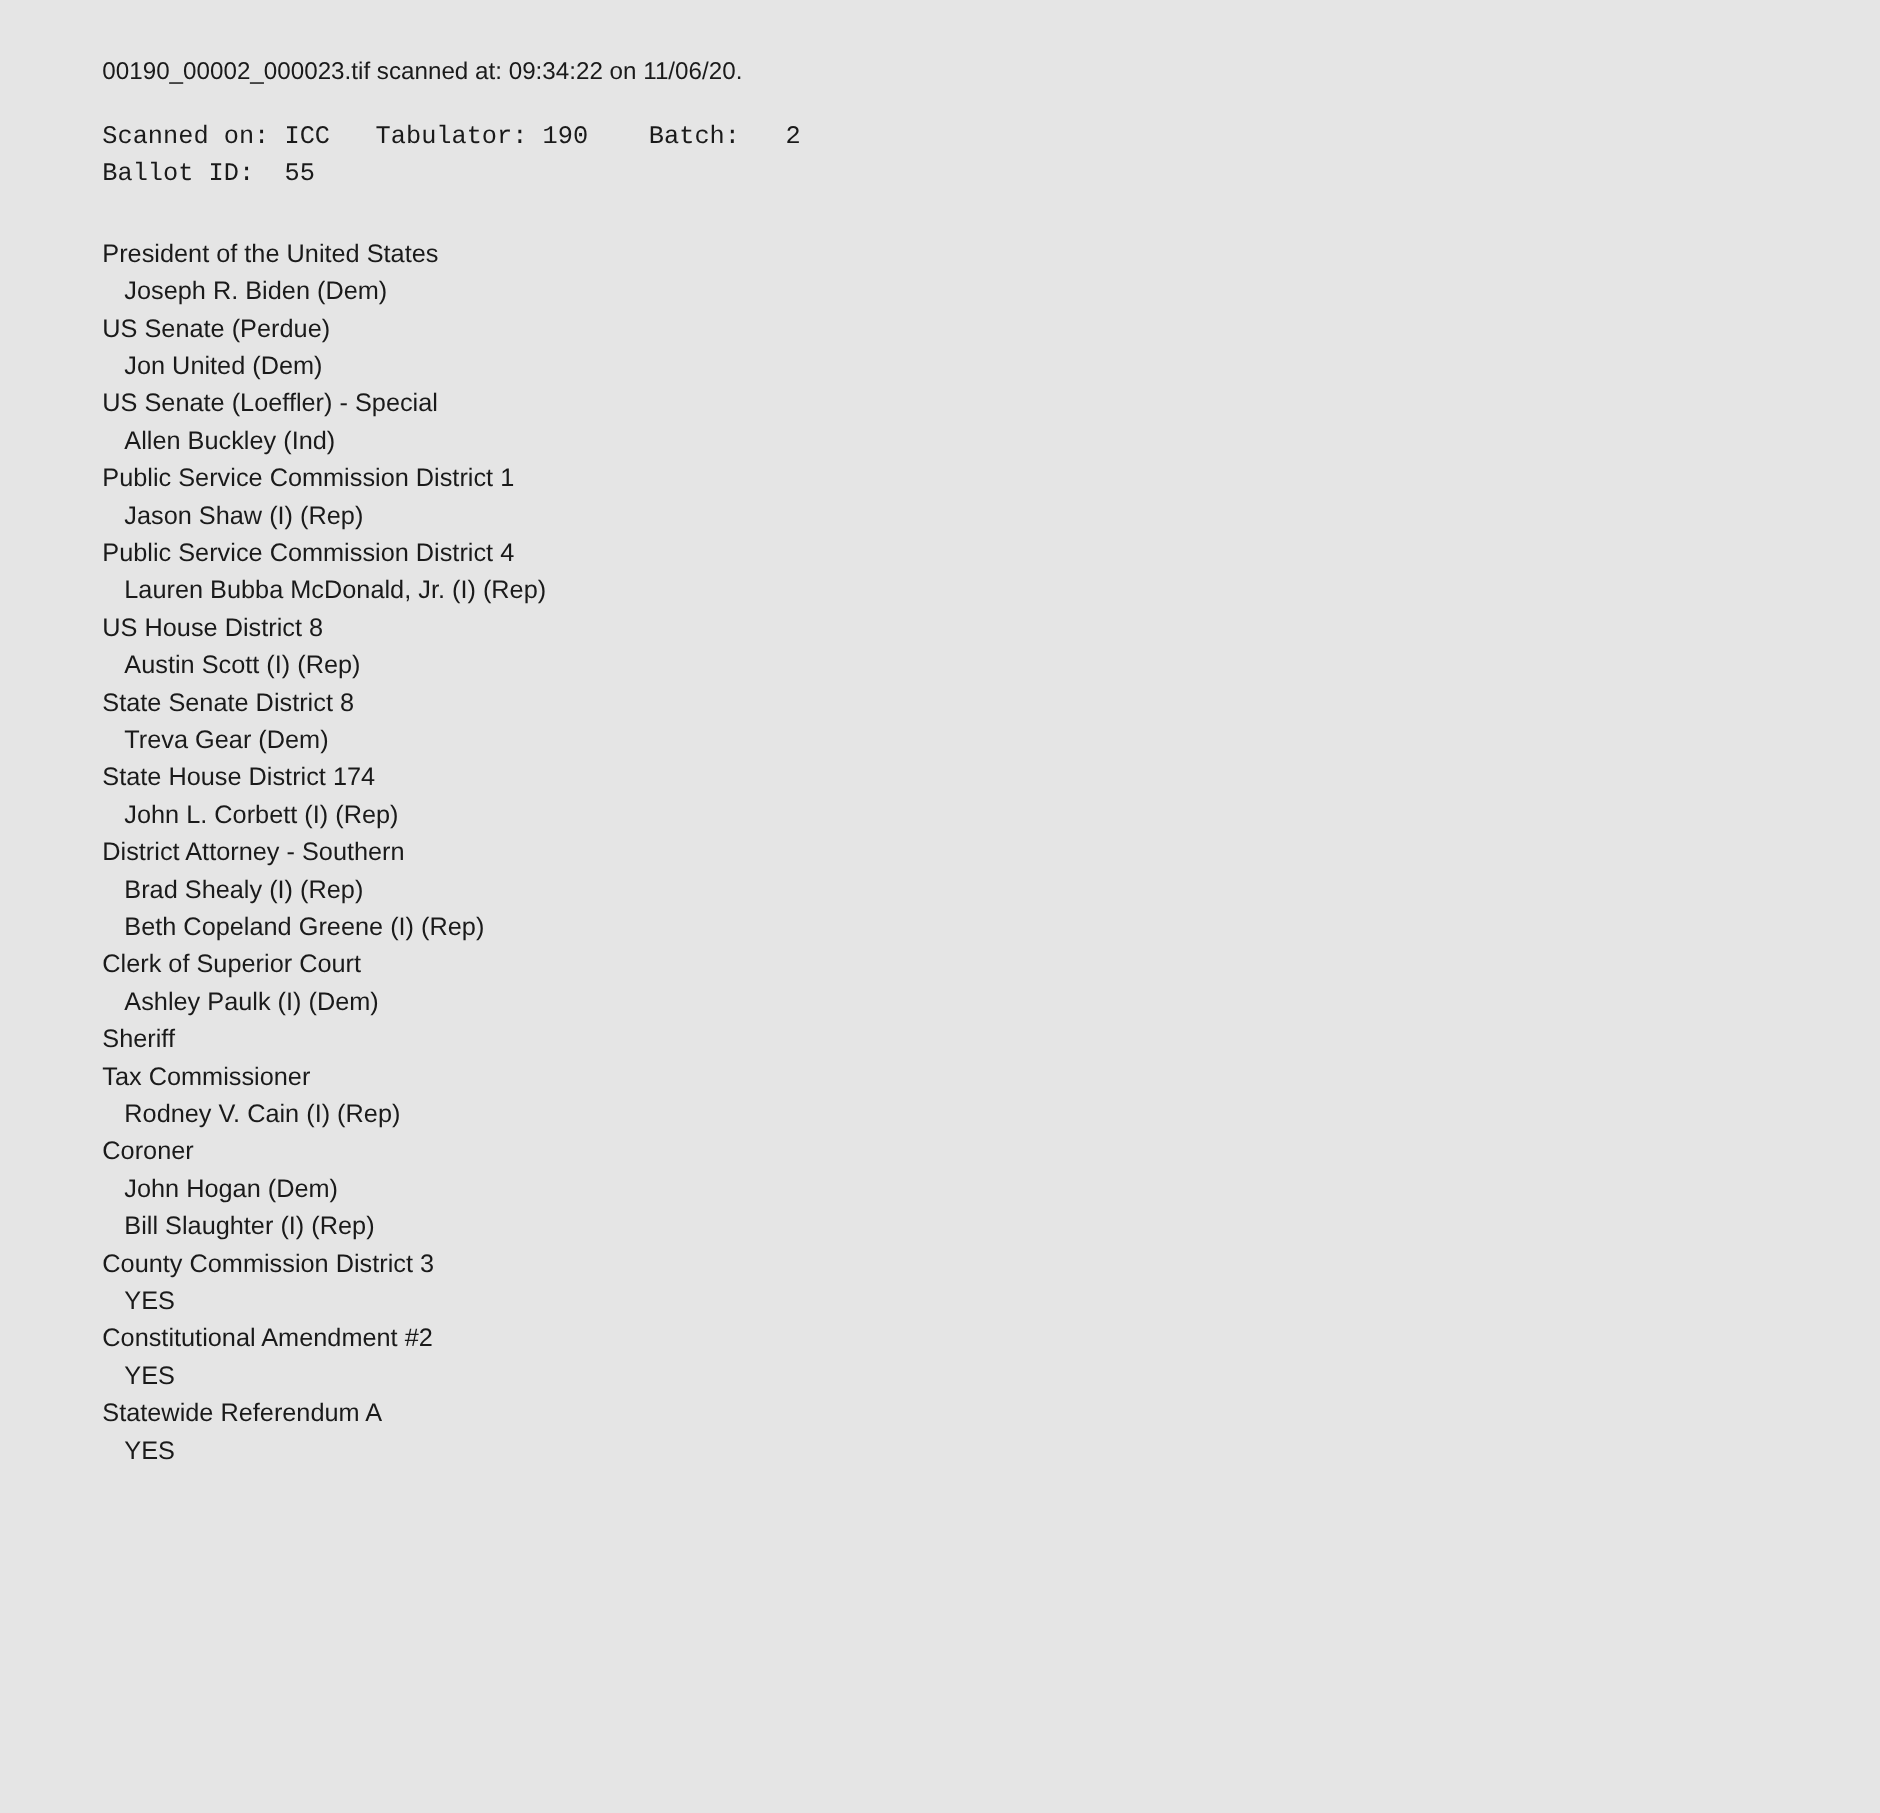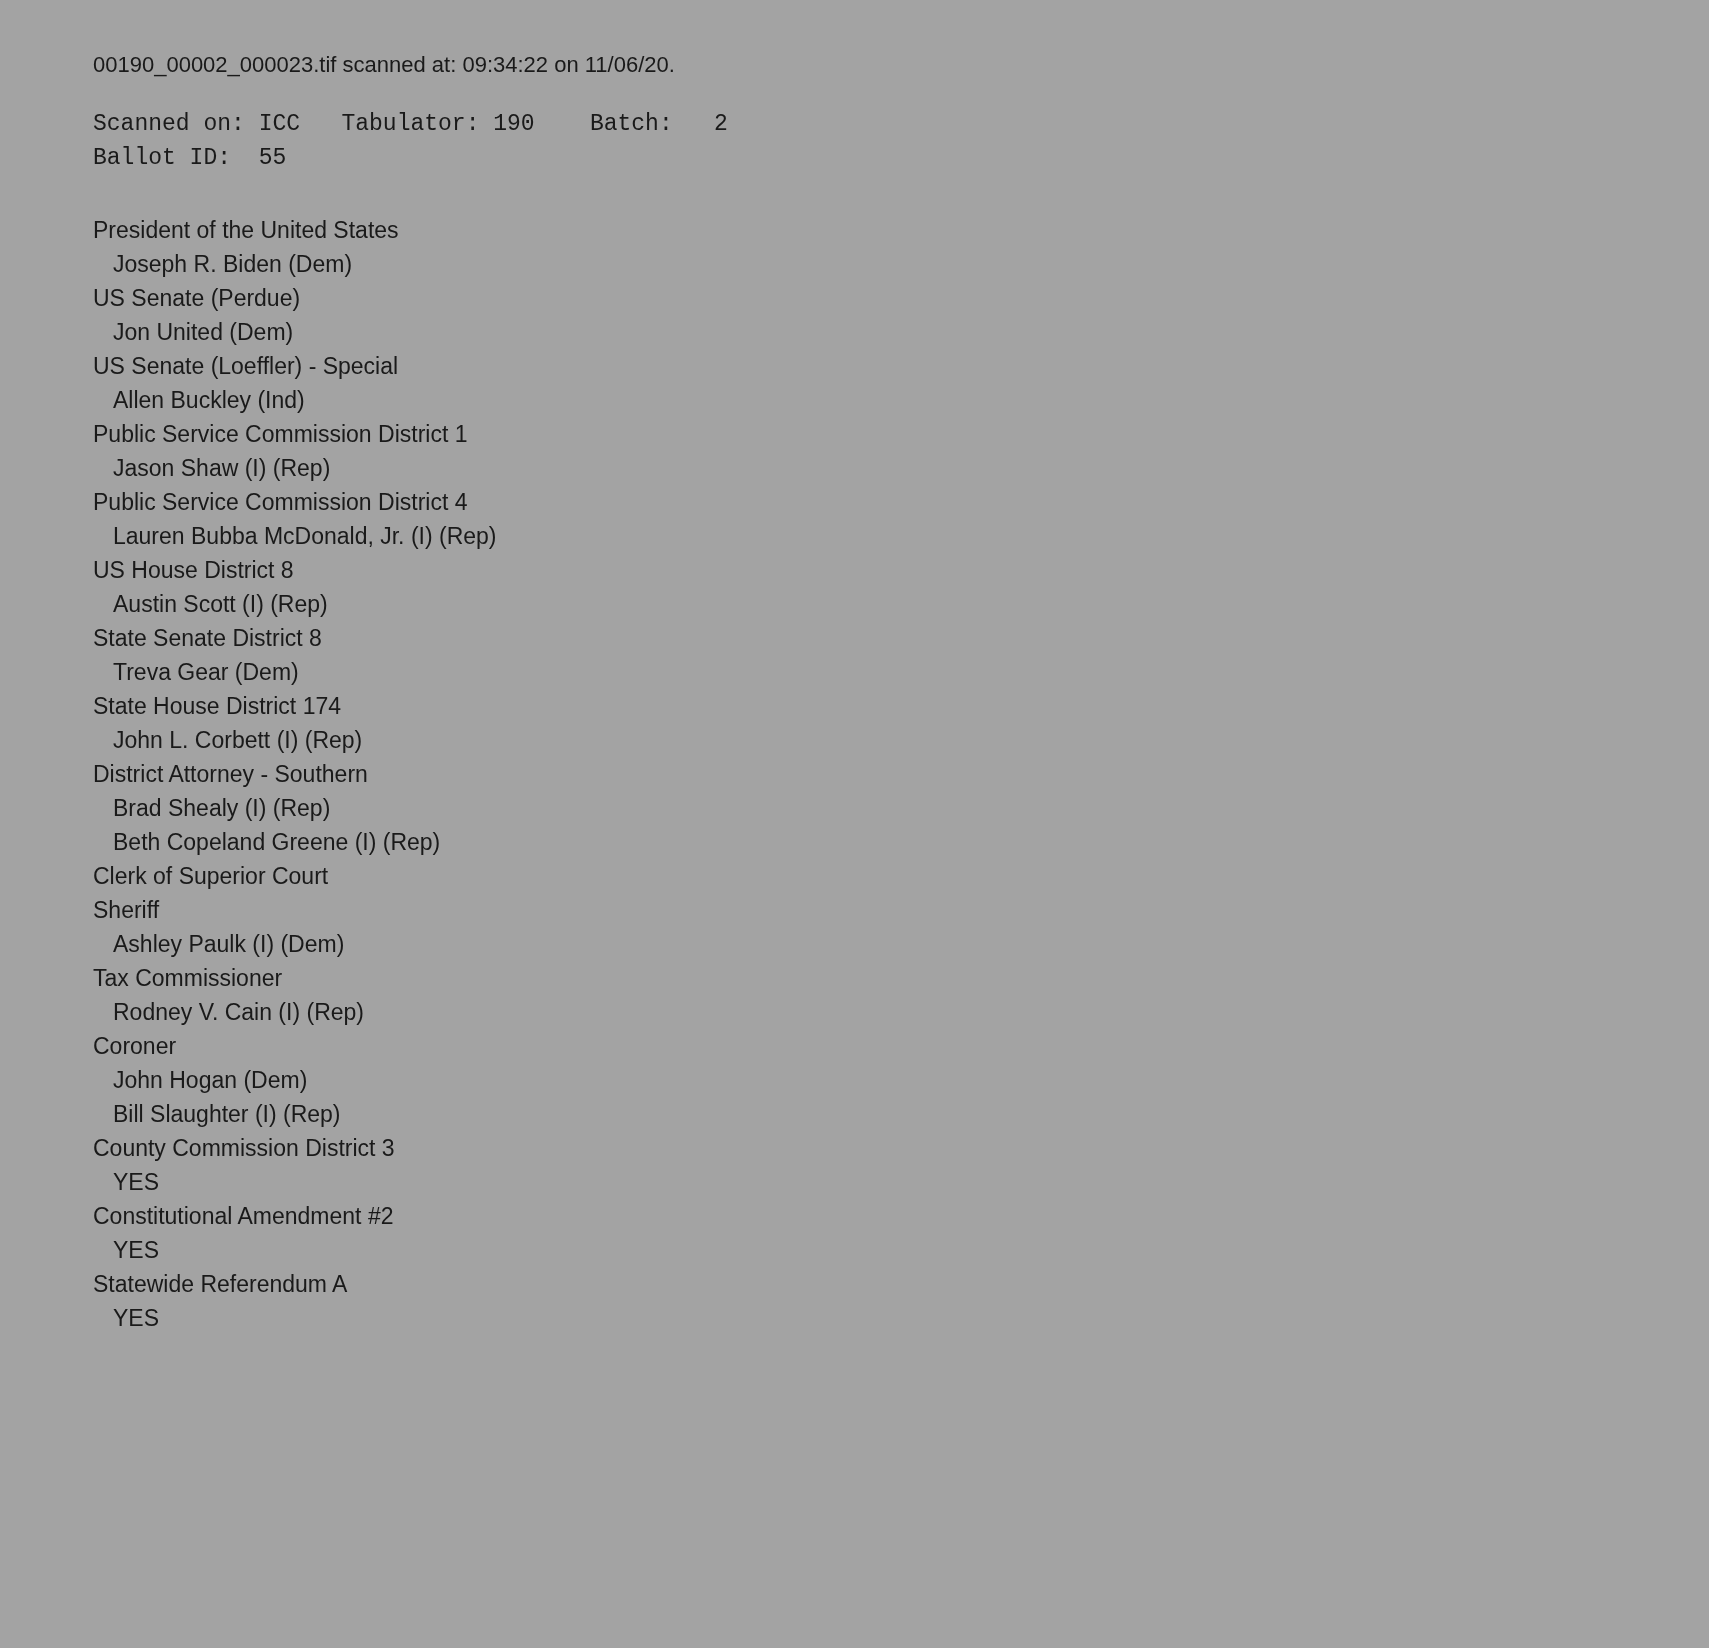--- a/index.html
+++ b/index.html
@@ -4,21 +4,21 @@
 <style>
   html, body {
     margin: 0;
     padding: 0;
     background: #ffffff;
   }
   .page {
     position: relative;
     width: 1709px;
     height: 1648px;
-    background: #a3a3a3;
+    background: #e5e5e5;
     color: #1a1a1a;
     font-family: "Liberation Sans", "DejaVu Sans", sans-serif;
     font-size: 23px;
     line-height: 34px;
     box-sizing: border-box;
     padding: 48px 60px 0 93px;
     overflow: hidden;
   }
   .line {
     white-space: pre-wrap;
@@ -93,22 +93,22 @@
       <div class="line title">District Attorney - Southern</div>
       <div class="line selection">Brad Shealy (I) (Rep)</div>
     </div>
 
     <div class="contest">
       <div class="line selection">Beth Copeland Greene (I) (Rep)</div>
       <div class="line title">Clerk of Superior Court</div>
     </div>
 
     <div class="contest">
+      <div class="line selection">Ashley Paulk (I) (Dem)</div>
       <div class="line title">Sheriff</div>
-      <div class="line selection">Ashley Paulk (I) (Dem)</div>
     </div>
 
     <div class="contest">
       <div class="line title">Tax Commissioner</div>
       <div class="line selection">Rodney V. Cain (I) (Rep)</div>
     </div>
 
     <div class="contest">
       <div class="line title">Coroner</div>
       <div class="line selection">John Hogan (Dem)</div>

